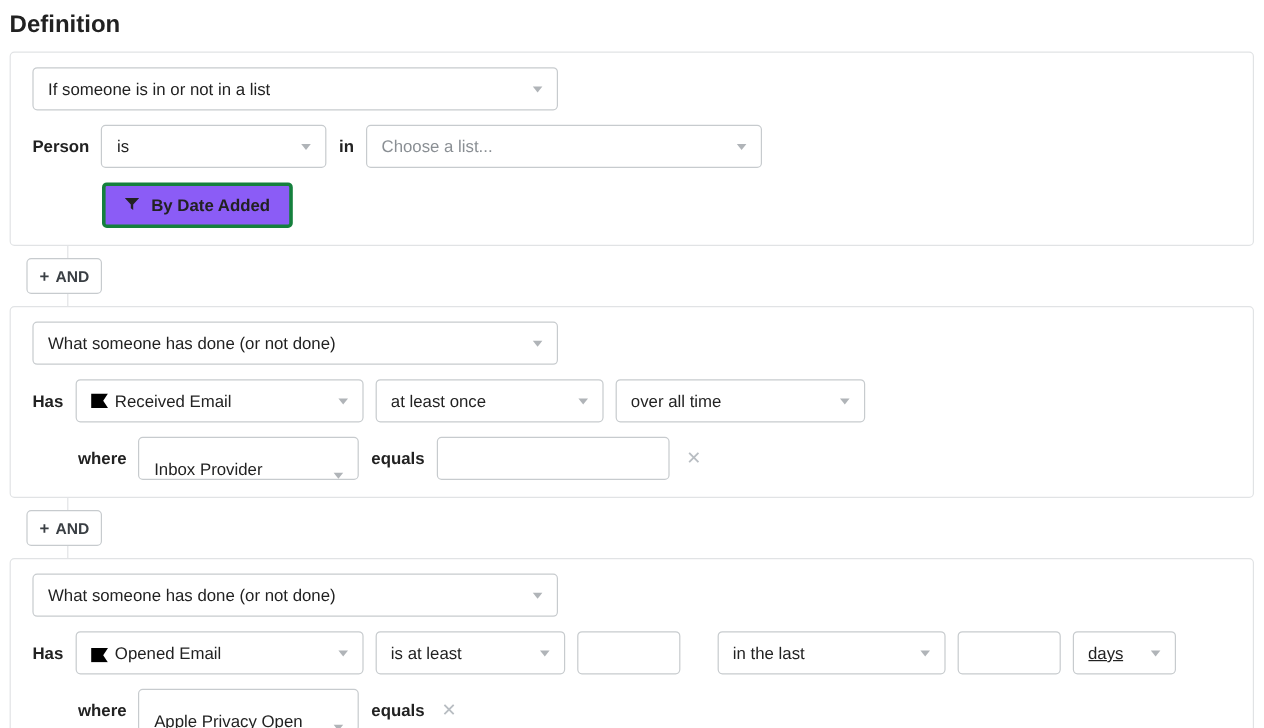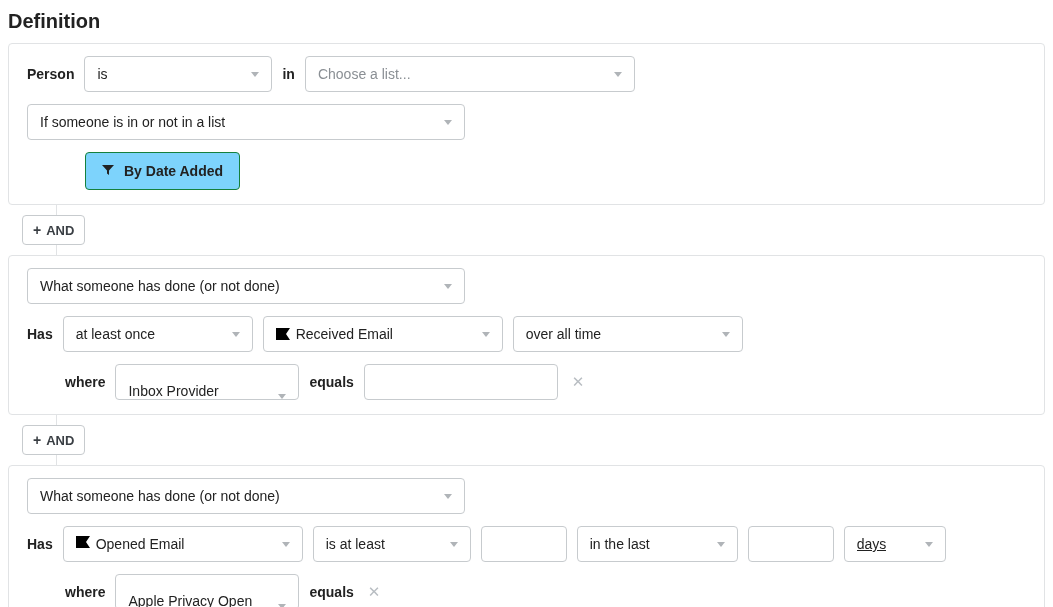--- a/index.html
+++ b/index.html
@@ -58,23 +58,23 @@
     border-top: 5px solid #b0b4b8;
     margin-left: 10px;
   }
   .input {
     cursor: text;
   }
   .btn {
     display: inline-flex;
     align-items: center;
     gap: 10px;
-    border: 1px solid #15803d;
-    border-radius: 4px;
-    background: #7dd3fc;
+    border: 3px solid #15803d;
+    border-radius: 4px;
+    background: #8b5cf6;
     height: 38px;
     padding: 0 16px;
     font-size: 14px;
     font-weight: 600;
     color: #222;
     cursor: pointer;
   }
   .connector-wrap {
     height: 50px;
     position: relative;
@@ -128,49 +128,49 @@
     font-size: 15px;
     padding: 0 4px;
     cursor: pointer;
   }
   
   .w-cond { width: 438px; }
   .w-is { width: 188px; }
   .w-list { width: 330px; }
   .w-event { width: 240px; }
   .w-atleast { width: 190px; }
-  .w-overall { width: 230px; }
+  .w-overall { width: 208px; }
   .w-prop { width: 184px; align-items: flex-end; }
   .w-val { width: 194px; }
   .w-isatleast { width: 158px; }
   .w-numsmall { width: 86px; }
-  .w-inlast { width: 161px; }
-  .w-days { width: 102px; text-decoration: underline; }
+  .w-inlast { width: 190px; margin-left: 21px; }
+  .w-days { width: 86px; text-decoration: underline; }
 </style>
 </head>
 <body>
 
 <div class="section-label">Definition</div>
 
 <div class="block">
   <div class="row">
+    <div class="select w-cond">
+      <span class="text">If someone is in or not in a list</span>
+      <span class="caret"></span>
+    </div>
+  </div>
+  <div class="row">
     <span class="label">Person</span>
     <div class="select w-is">
       <span class="text">is</span>
       <span class="caret"></span>
     </div>
     <span class="label">in</span>
     <div class="select w-list">
       <span class="text placeholder">Choose a list...</span>
-      <span class="caret"></span>
-    </div>
-  </div>
-  <div class="row">
-    <div class="select w-cond">
-      <span class="text">If someone is in or not in a list</span>
       <span class="caret"></span>
     </div>
   </div>
   <div class="row" style="margin-left:58px;">
     <button class="btn">
       <span class="filter-glyph">
         <svg width="12" height="12" viewBox="0 0 12 12">
             <path d="M0 1 L12 1 L7 6.5 L7 11 L5 9.5 L5 6.5 Z" fill="#222"></path>
           </svg>
       </span>
@@ -189,35 +189,35 @@
 
 <div class="block">
   <div class="row">
     <div class="select w-cond">
       <span class="text">What someone has done (or not done)</span>
       <span class="caret"></span>
     </div>
   </div>
   <div class="row">
     <span class="label">Has</span>
-    <div class="select w-atleast">
-      <span class="text">at least once</span>
-      <span class="caret"></span>
-    </div>
     <div class="select w-event">
       <span class="text" style="display:flex;align-items:center;">
         <span class="flag-icon">
           <svg viewBox="0 0 16 12">
               <path d="M0 0 H16 L12 6 L16 12 H0 Z" fill="#000"></path>
             </svg>
         </span>
         <span>Received Email</span>
       </span>
       <span class="caret"></span>
     </div>
+    <div class="select w-atleast">
+      <span class="text">at least once</span>
+      <span class="caret"></span>
+    </div>
     <div class="select w-overall">
       <span class="text">over all time</span>
       <span class="caret"></span>
     </div>
   </div>
   <div class="row row-indent">
     <span class="label">where</span>
     <div class="select w-prop">
       <span class="text">Inbox Provider</span>
       <span class="caret"></span>
@@ -241,21 +241,21 @@
 <div class="block">
   <div class="row">
     <div class="select w-cond">
       <span class="text">What someone has done (or not done)</span>
       <span class="caret"></span>
     </div>
   </div>
   <div class="row">
     <span class="label">Has</span>
     <div class="select w-event">
-      <span class="text" style="display:flex;align-items:flex-start;">
+      <span class="text" style="display:flex;align-items:flex-end;">
         <span class="flag-icon">
           <svg viewBox="0 0 16 12">
               <path d="M0 0 H16 L12 6 L16 12 H0 Z" fill="#000"></path>
             </svg>
         </span>
         <span>Opened Email</span>
       </span>
       <span class="caret"></span>
     </div>
     <div class="select w-isatleast">

